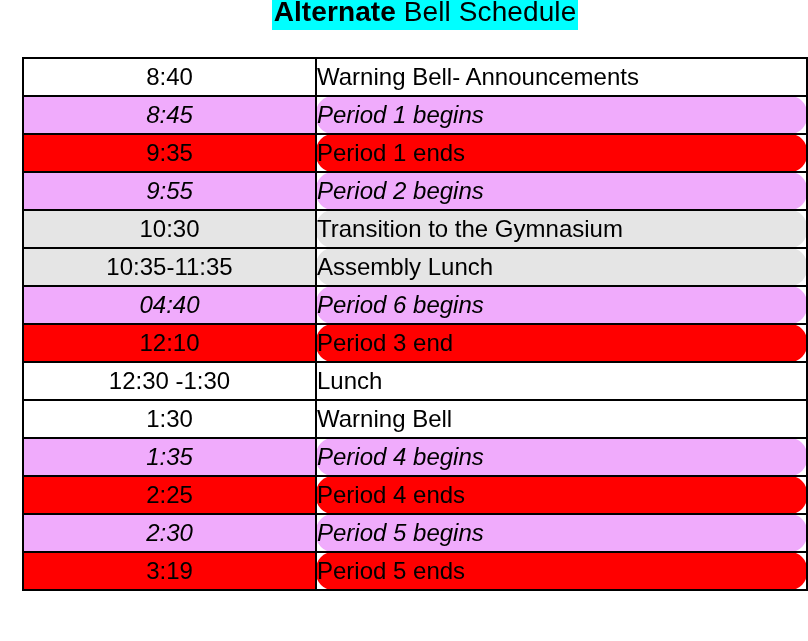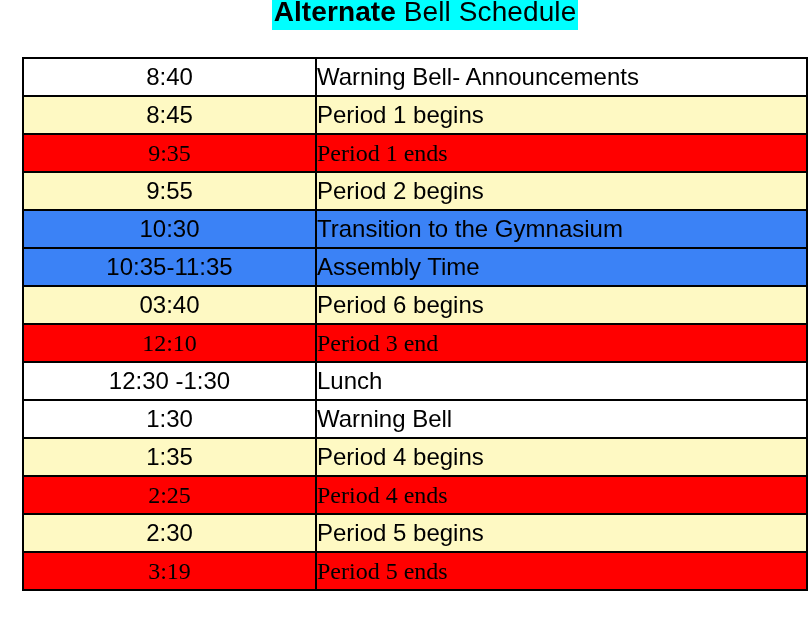--- a/index.html
+++ b/index.html
@@ -70,27 +70,28 @@
     box-sizing: border-box;
   }
   td.time-cell {
     width: 293px;
     text-align: center;
   }
   td.event-cell {
     width: 491px;
     text-align: left;
     padding-left: 9px;
+    border-radius: 17px;
   }
 
   
   tr.fill-white  td { background: #ffffff; }
-  tr.fill-yellow td { background: #fef9c3; }
-  tr.fill-red    td { background: #ff0000; font-family: Liberation Serif, serif; }
-  tr.fill-cyan   td { background: #3b82f6; }
+  tr.fill-yellow td { background: #f0abfc; font-style: italic; }
+  tr.fill-red    td { background: #ff0000; }
+  tr.fill-cyan   td { background: #e5e5e5; }
 </style>
 </head>
 <body>
 
 <div class="page">
 
   <div class="title-row">
     <div class="title">
       <span class="title-strong">Alternate</span><span class="title-rest"> Bell Schedule</span>
     </div>
@@ -114,24 +115,24 @@
           <tr class="fill-yellow">
             <td class="time-cell">9:55</td>
             <td class="event-cell">Period 2 begins</td>
           </tr>
           <tr class="fill-cyan">
             <td class="time-cell">10:30</td>
             <td class="event-cell">Transition to the Gymnasium</td>
           </tr>
           <tr class="fill-cyan">
             <td class="time-cell">10:35-11:35</td>
-            <td class="event-cell">Assembly Time</td>
+            <td class="event-cell">Assembly Lunch</td>
           </tr>
           <tr class="fill-yellow">
-            <td class="time-cell">03:40</td>
+            <td class="time-cell">04:40</td>
             <td class="event-cell">Period 6 begins</td>
           </tr>
           <tr class="fill-red">
             <td class="time-cell">12:10</td>
             <td class="event-cell">Period 3 end</td>
           </tr>
           <tr class="fill-white">
             <td class="time-cell">12:30 -1:30</td>
             <td class="event-cell">Lunch</td>
           </tr>

